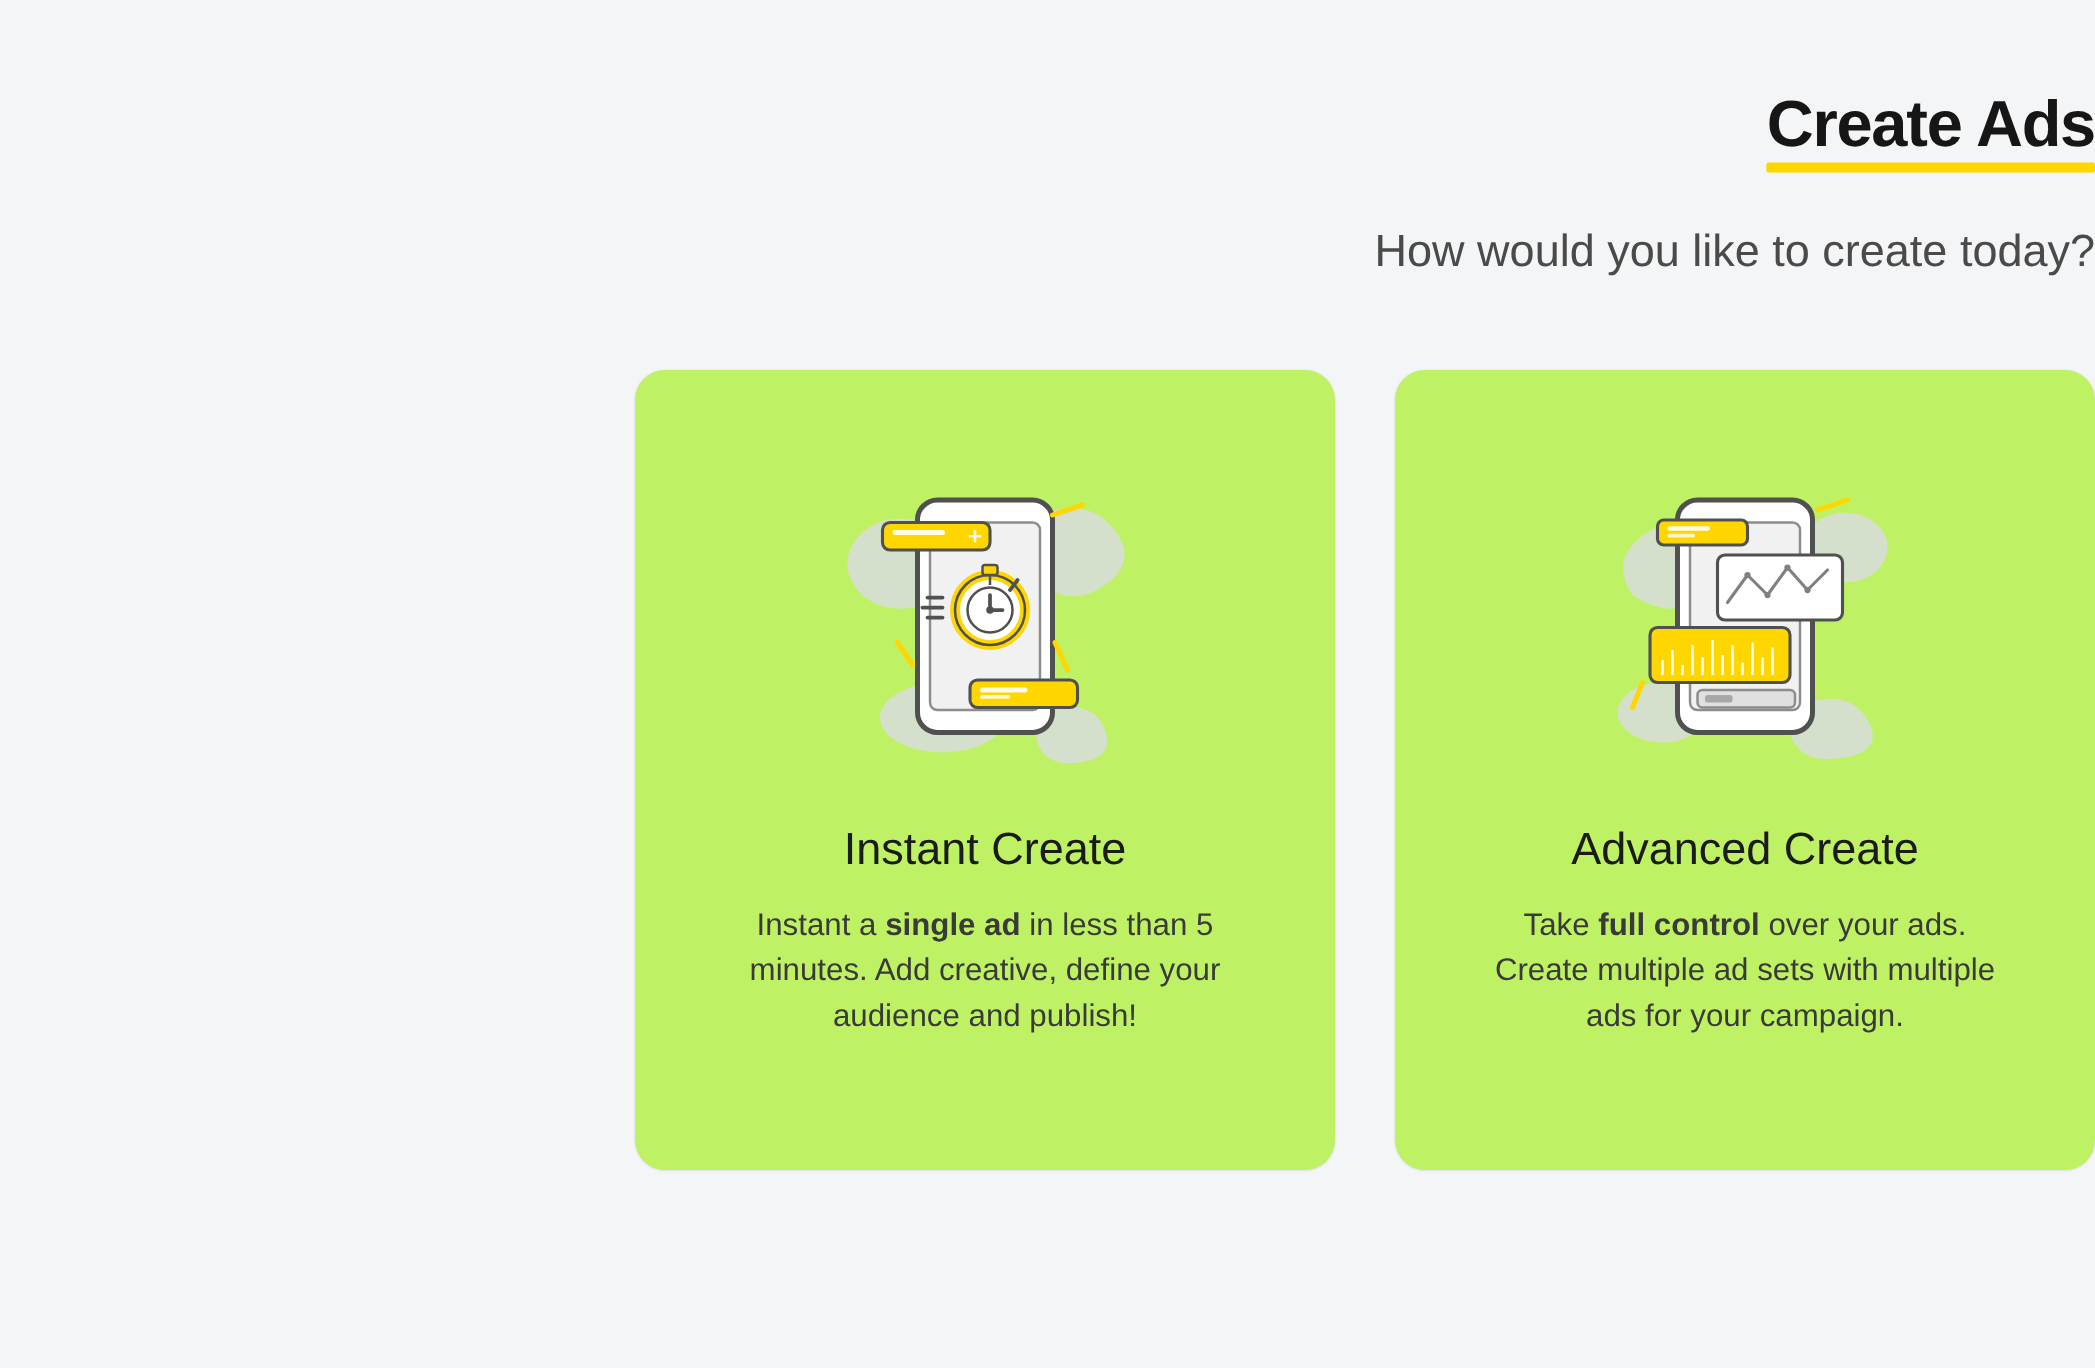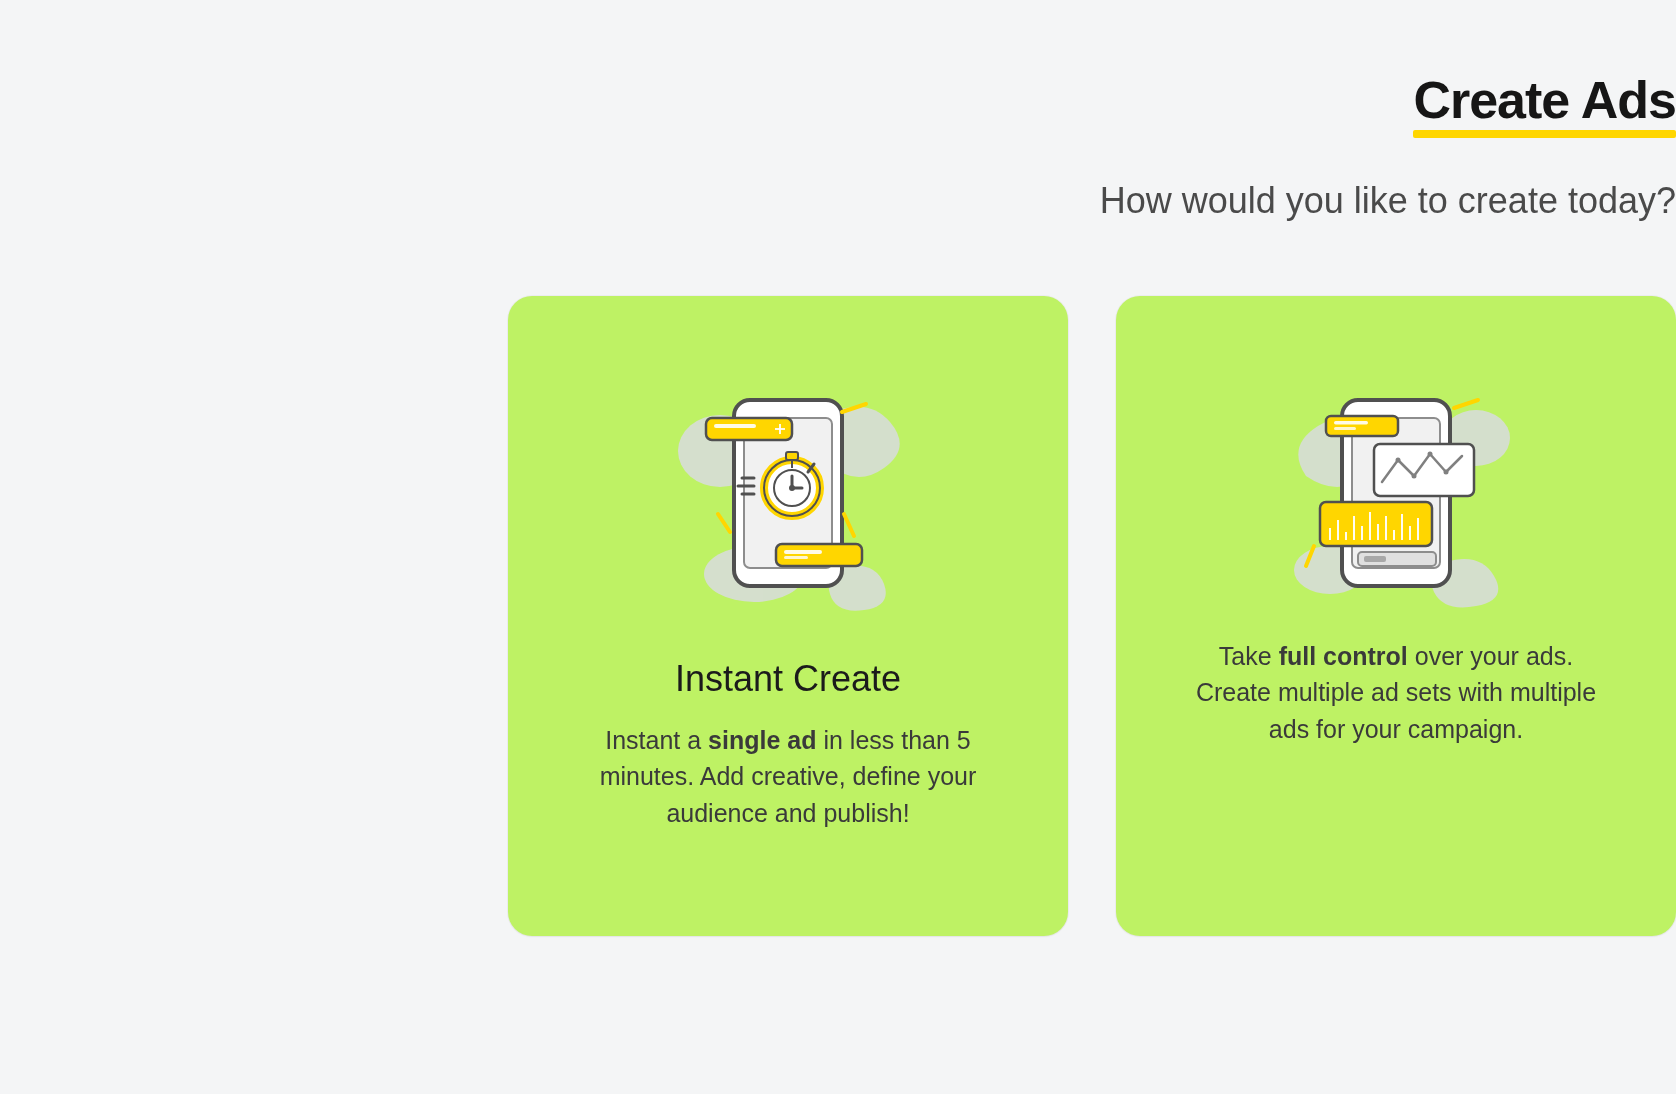--- a/index.html
+++ b/index.html
@@ -188,17 +188,18 @@
             </g>
           </g>
 
           <rect x="92" y="196" width="78" height="14" rx="4" fill="#e0e0e0" stroke="#8d8d8d" stroke-width="2"></rect>
           <rect x="98" y="200" width="22" height="6" rx="2" fill="#a8a8a8"></rect>
 
           <line x1="188" y1="52" x2="212" y2="44" stroke="#ffd600" stroke-width="4" stroke-linecap="round"></line>
           <line x1="48" y1="190" x2="40" y2="210" stroke="#ffd600" stroke-width="4" stroke-linecap="round"></line>
         </svg>
       </div>
+      <div class="card-title">Advanced Create</div>
       <p class="card-desc"><span>Take </span><b>full control</b><span> over your ads. Create multiple ad sets with multiple ads for your campaign.</span></p>
     </div>
 
   </div>
 </div>
 
 </body></html>

